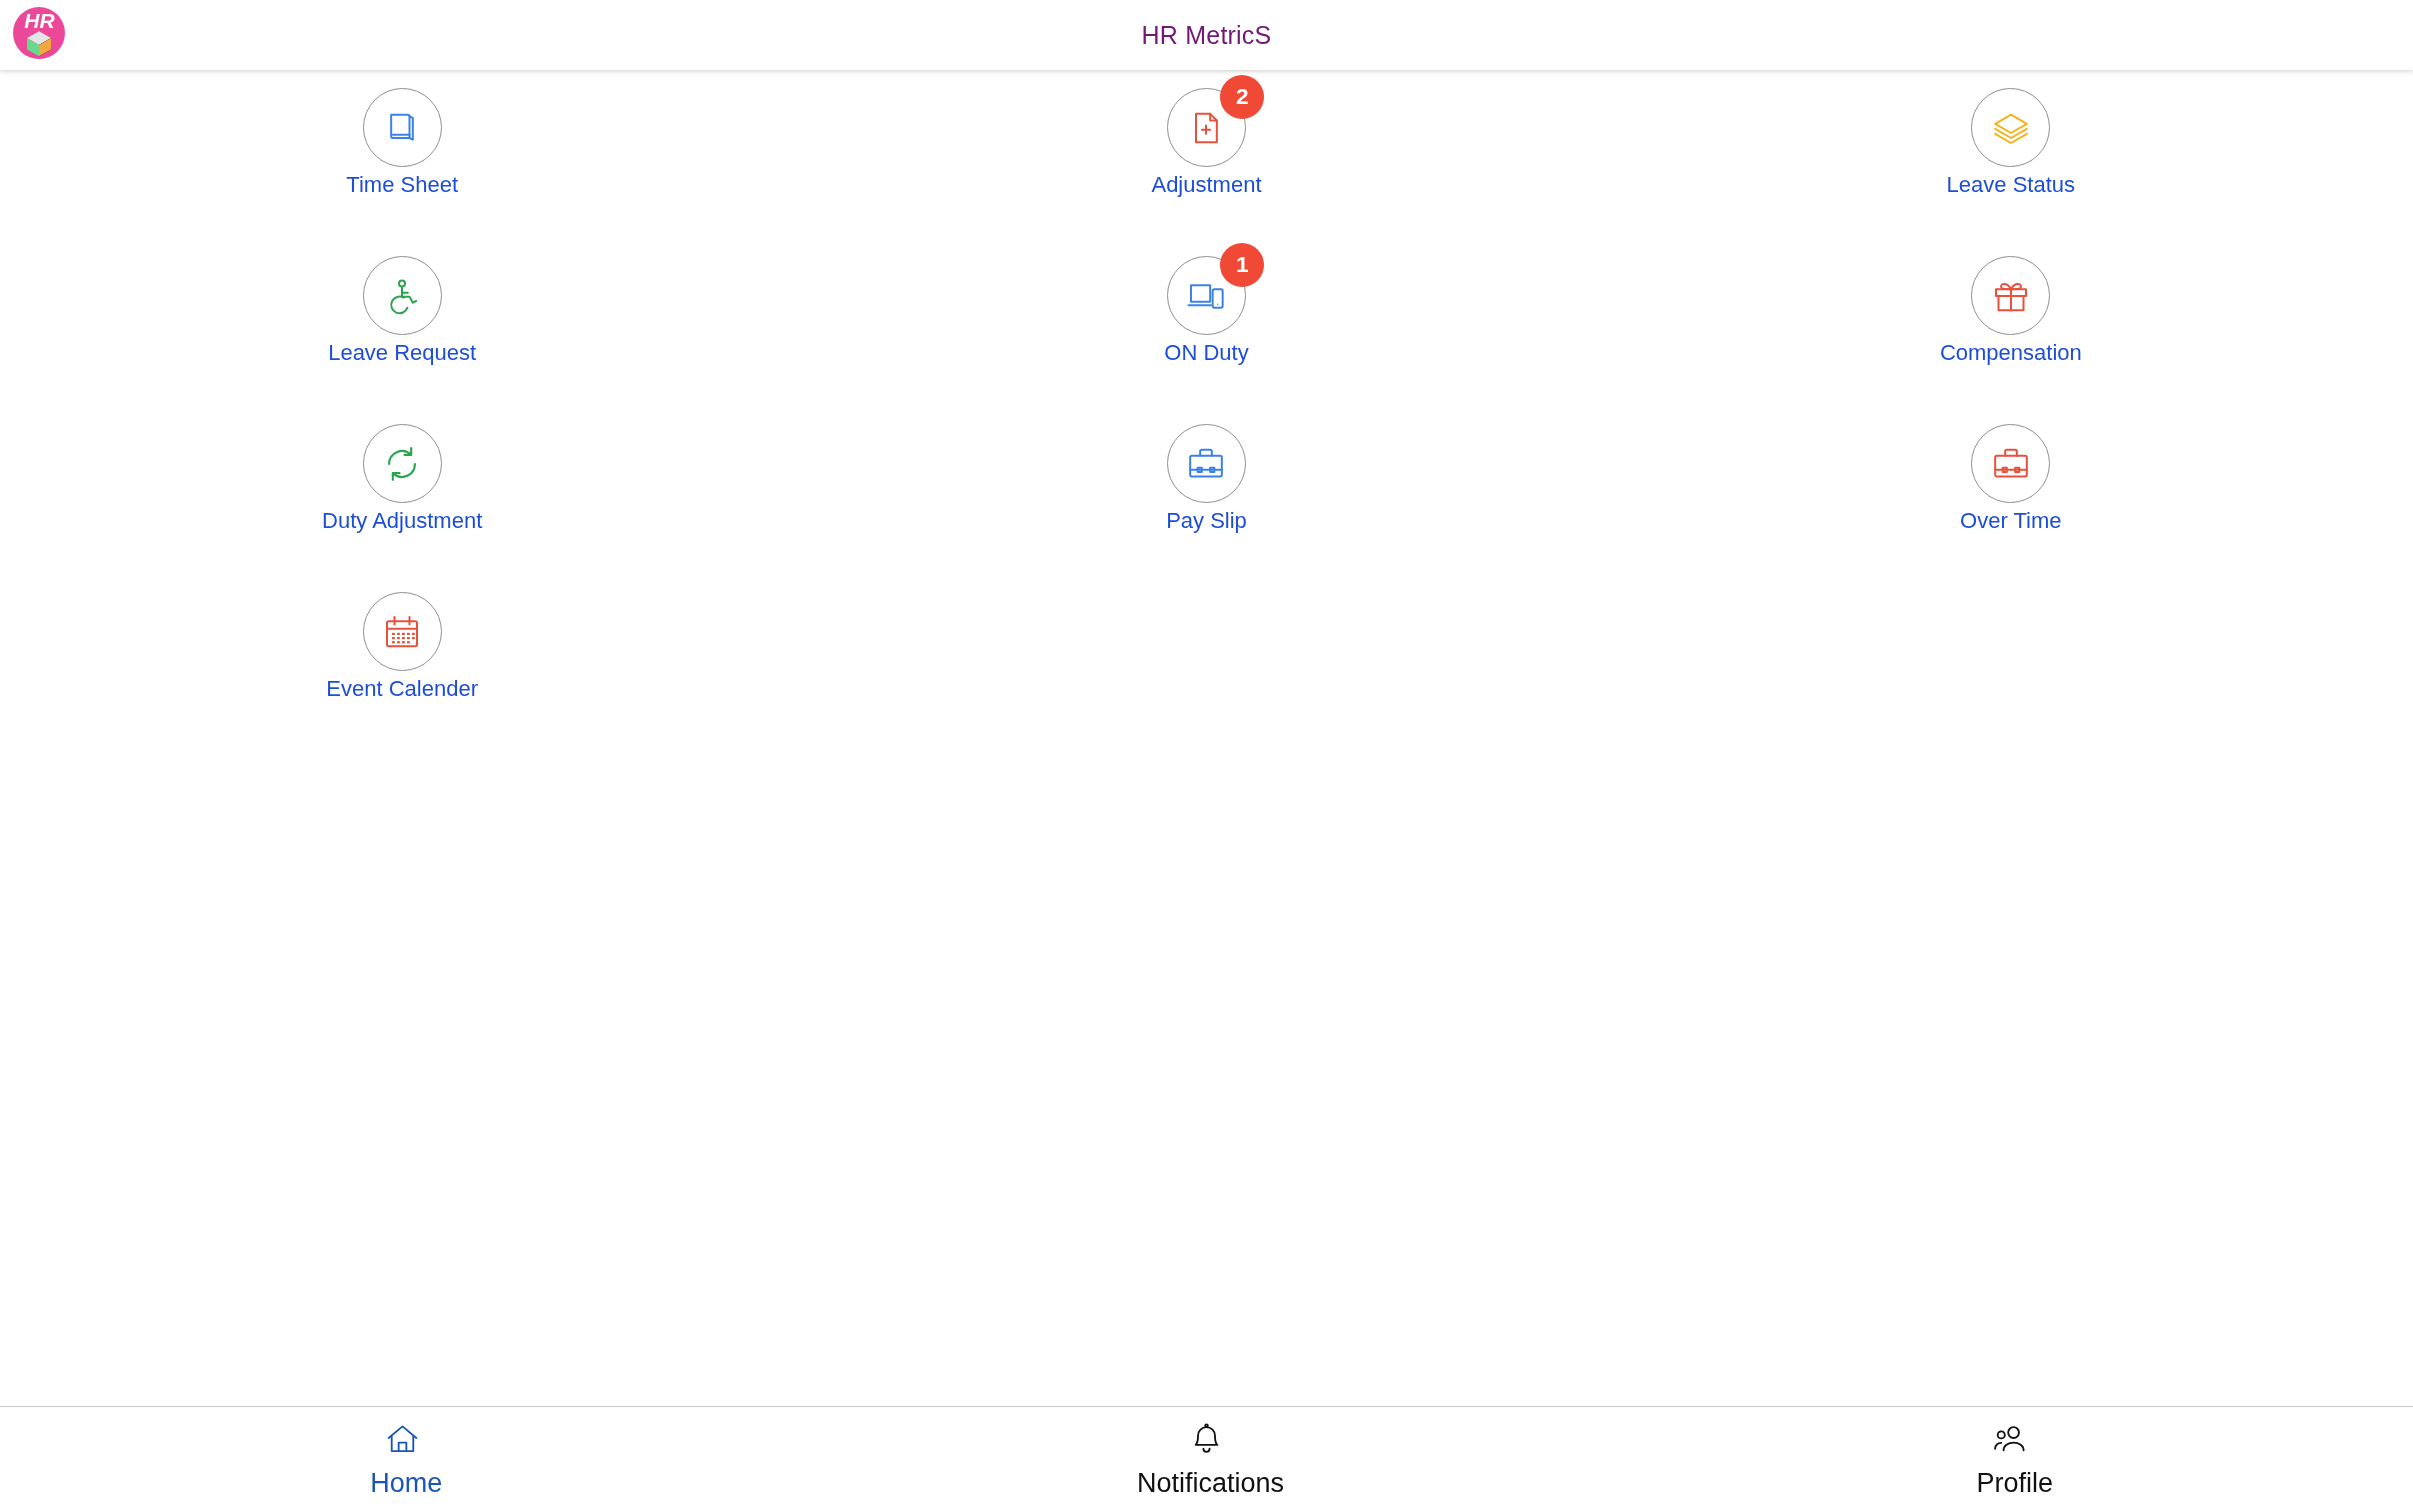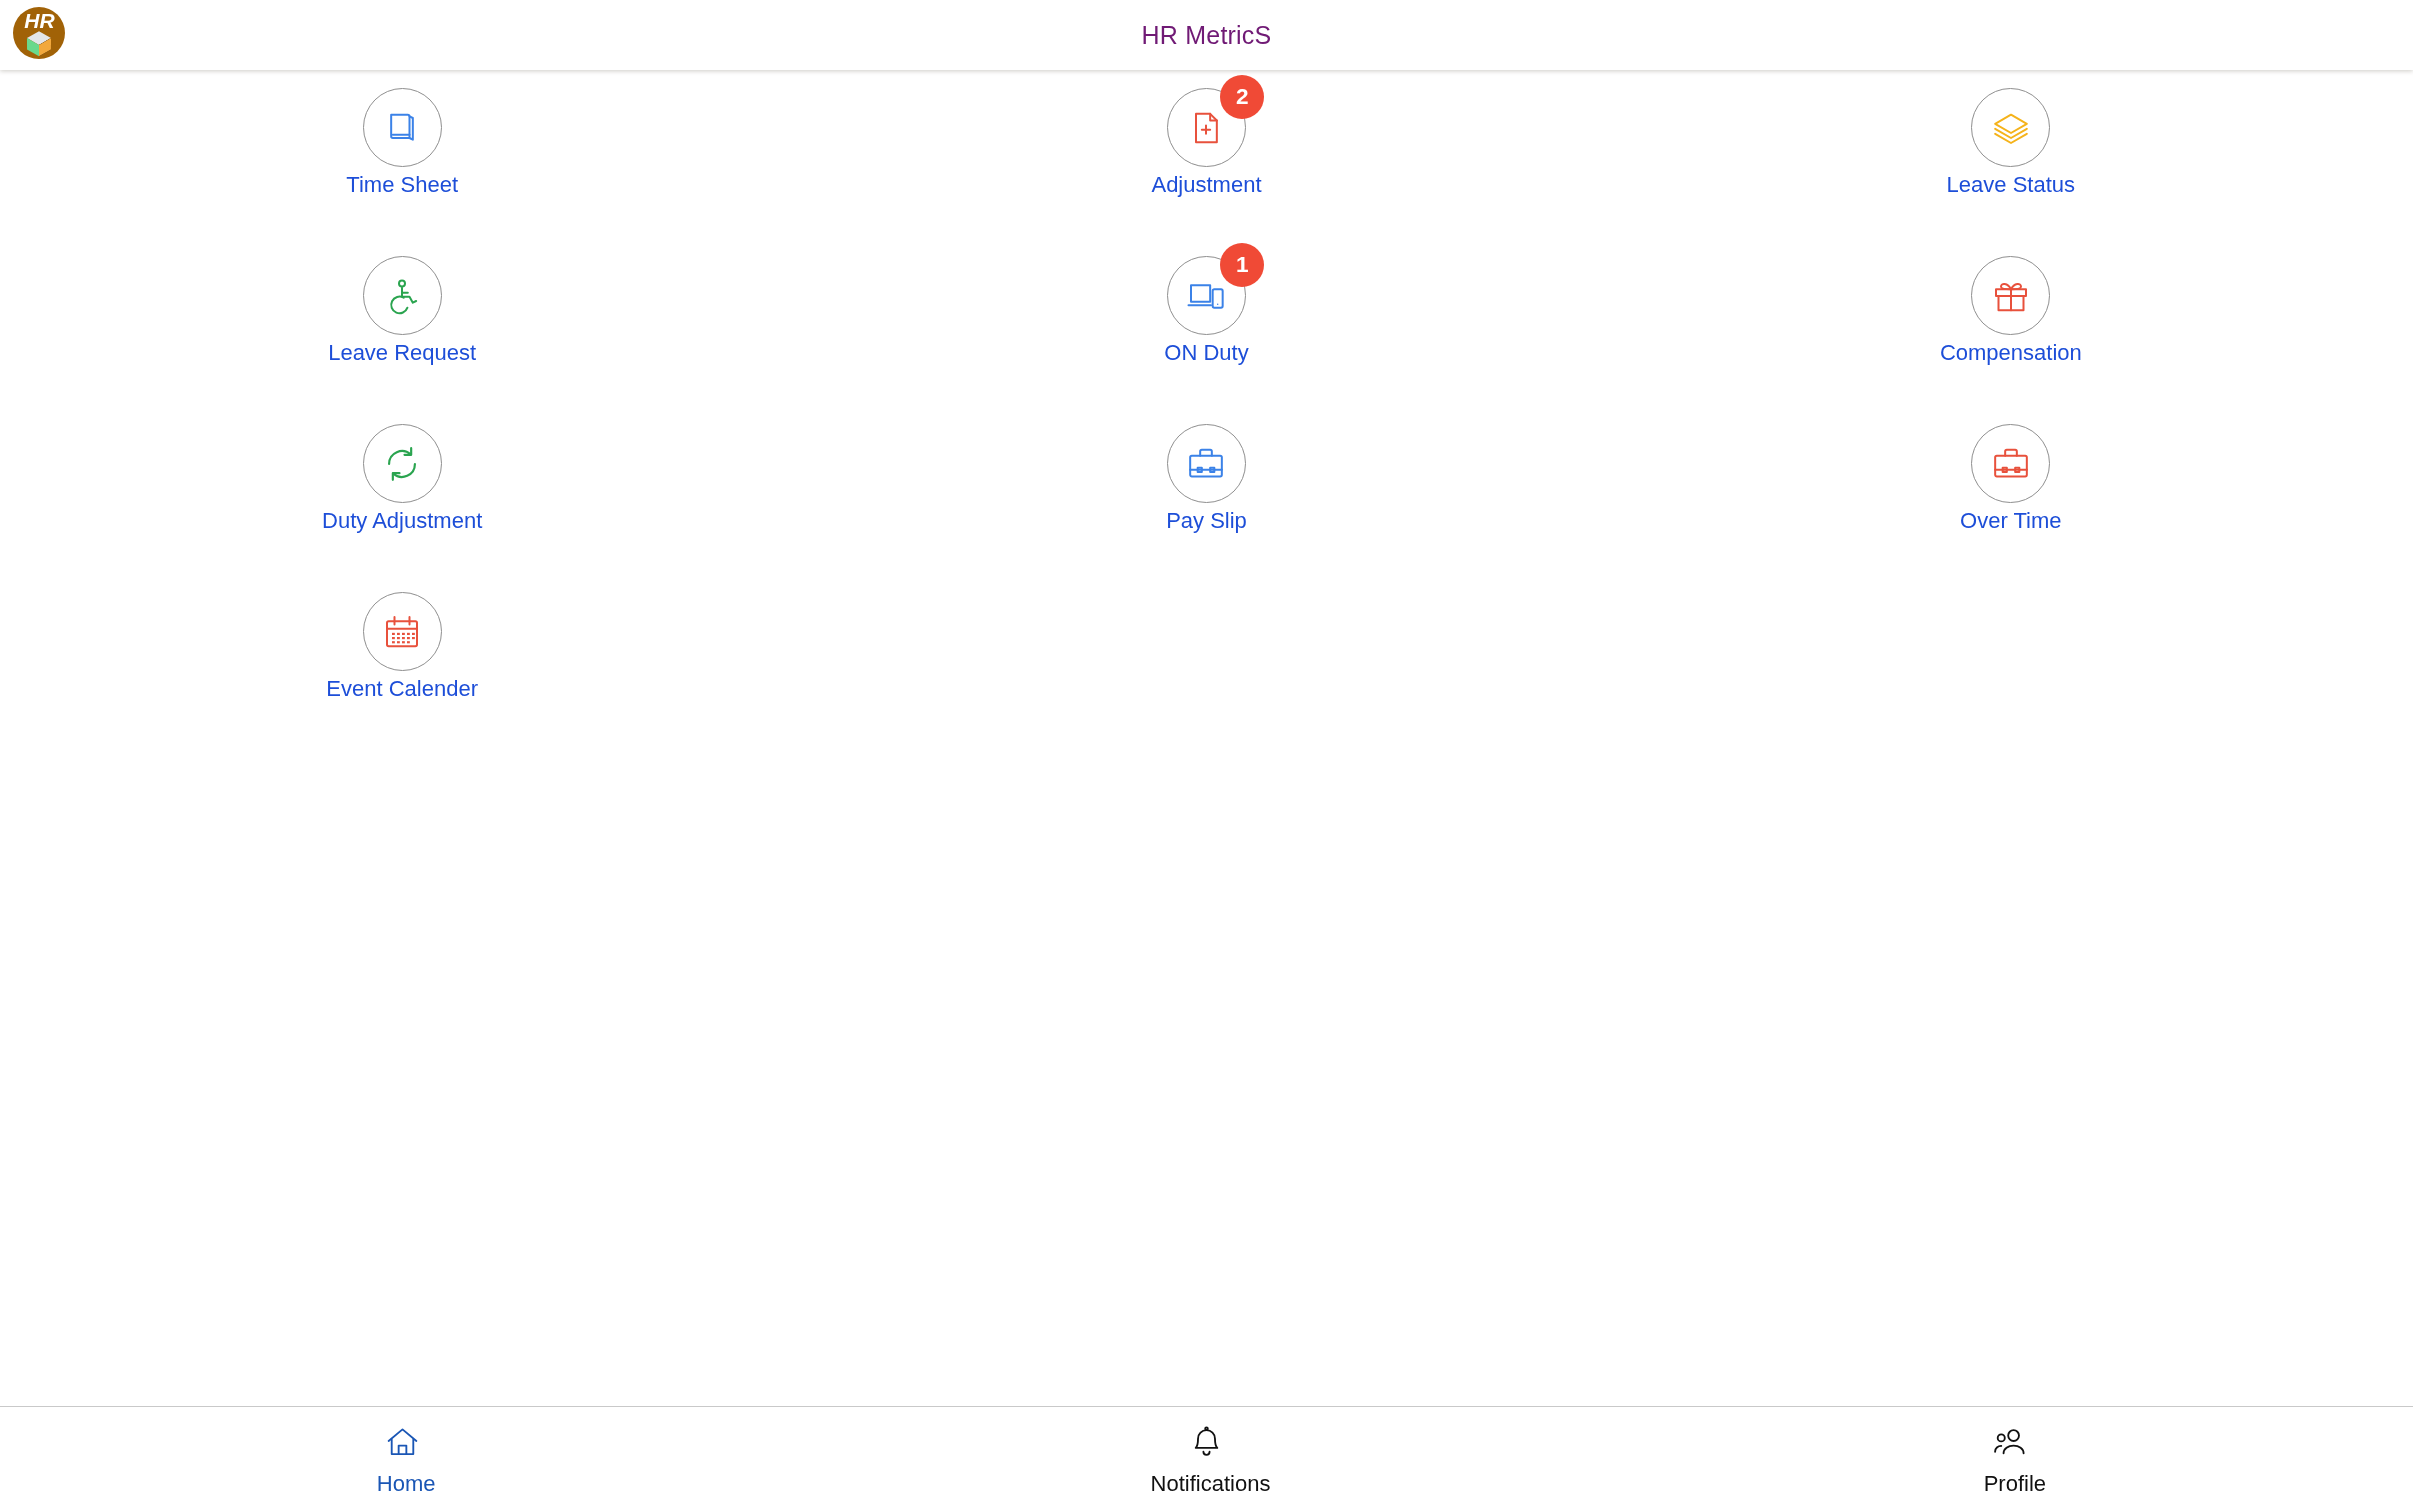--- a/index.html
+++ b/index.html
@@ -26,21 +26,21 @@
     box-shadow: 0 1.7px 4.2px rgba(140,133,120,0.38);
     z-index: 20;
   }
   .logo {
     position: absolute;
     left: 13.4px;
     top: 6.7px;
     width: 52px;
     height: 52px;
     border-radius: 50%;
-    background: #a16207;
+    background: #ec4899;
     overflow: hidden;
   }
   .logo-hr {
     position: absolute;
     top: 3.4px;
     left: 0;
     right: 0;
     text-align: center;
     font-style: italic;
     font-weight: bold;
@@ -160,21 +160,21 @@
     padding-top: 5px;
     box-sizing: border-box;
   }
   .nav-icon svg {
     width: 37px;
     height: 37px;
     display: block;
   }
   .nav-label {
     margin-top: 10px;
-    font-size: 22px;
+    font-size: 27px;
     color: #111111;
     margin-left: 8px;
   }
   .nav-item.active .nav-label {
     color: #1a56b5;
   }
 </style>
 </head>
 <body>
 

